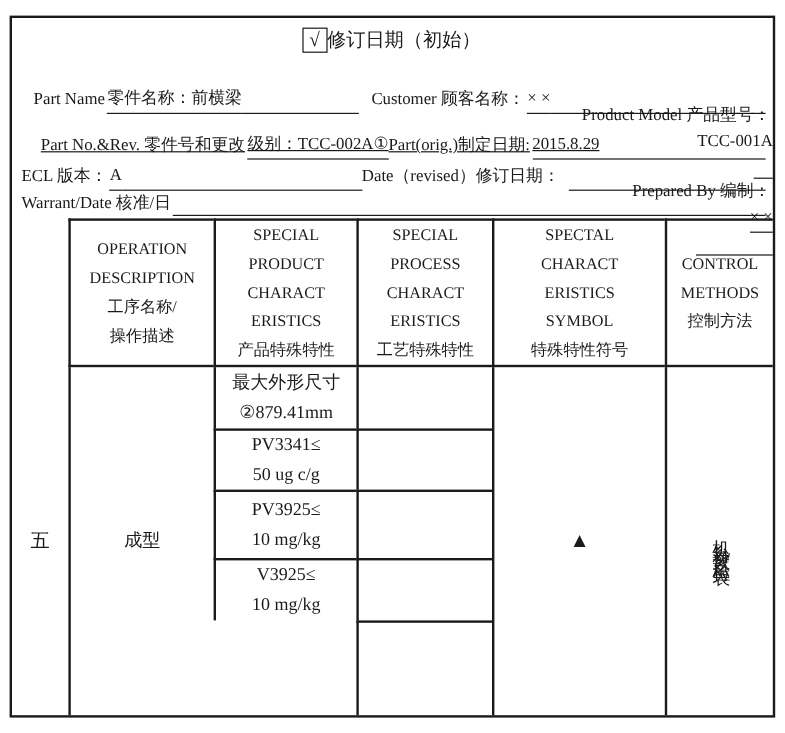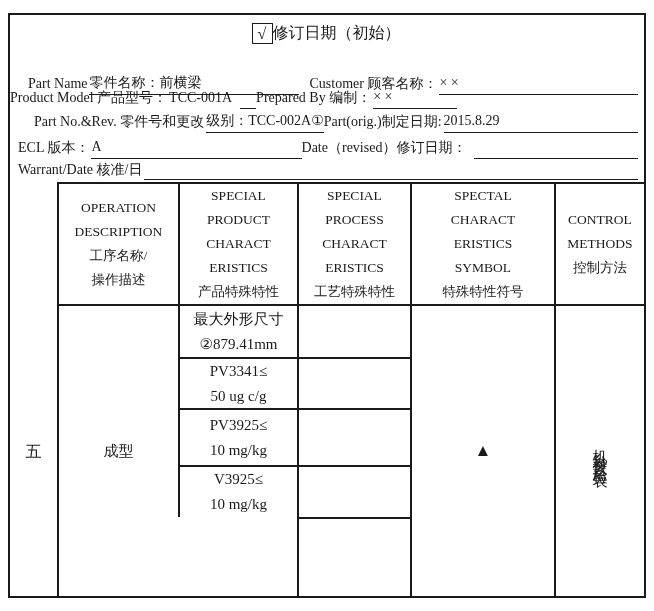--- a/index.html
+++ b/index.html
@@ -23,22 +23,22 @@
   .cbox{
     width:21px;height:21px;border:1.5px solid #1a1a1a;box-sizing:border-box;
     display:flex;align-items:center;justify-content:center;
     font-size:16px;line-height:1;background:#fff;
   }
   .u{border-bottom:1.5px solid #1a1a1a;}
   .fill{border-bottom:1.5px solid #1a1a1a;display:inline-block;height:18px;}
   .grow{flex:1 1 auto;}
   .lbl{padding-right:2px;}
   .l2{top:45px;padding-left:18px;margin-top:12px;}
-  .l3{top:71px;}
-  .l4{top:95px;padding-left:24px;}
+  .l3{top:71px;flex-direction:column;}
+  .l4{top:95px;padding-left:24px;text-decoration:underline;}
   .l5{top:121px;padding-left:8px;}
   .l6{top:144px;padding-left:8px;align-items:center;}
   .pad-r{padding-right:6px;}
   
   .grid{
     position:absolute;left:0;top:167px;width:634px;height:414px;
     display:grid;
     grid-template-columns:47px 121px 119px 113px 144px 1fr;
     grid-template-rows:124px 51px 51px 57px 52px 1fr;
   }

